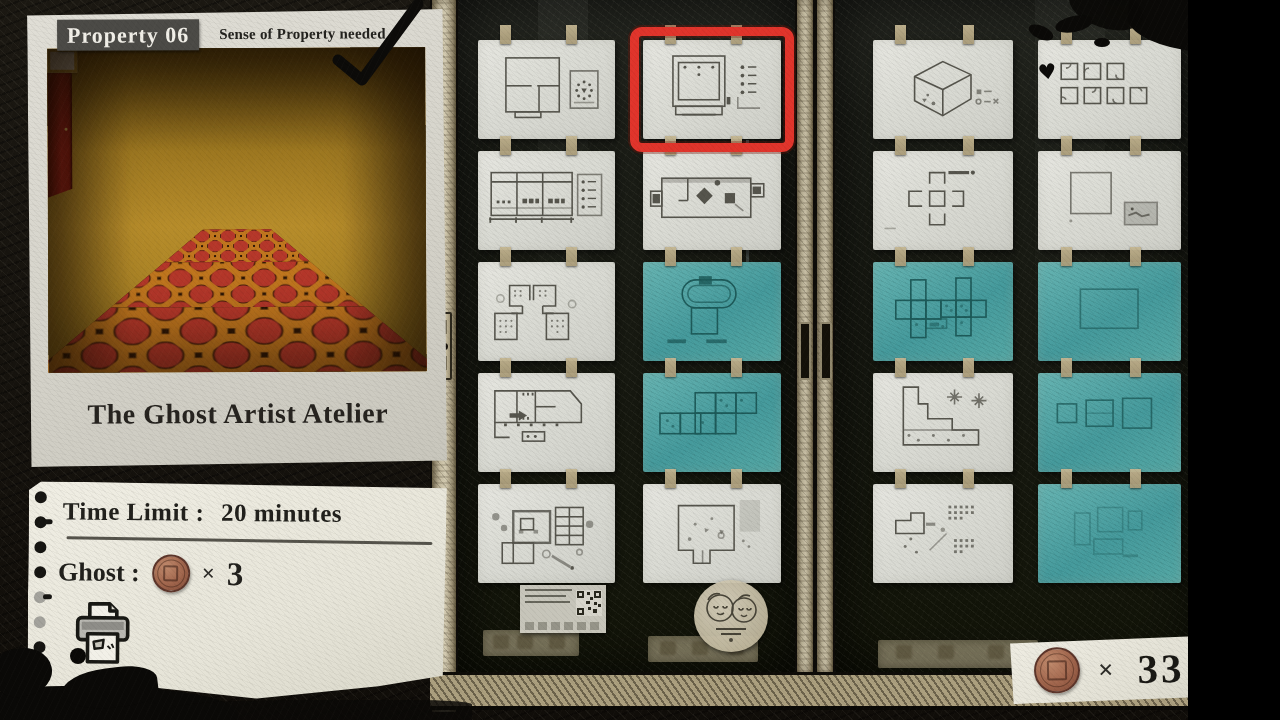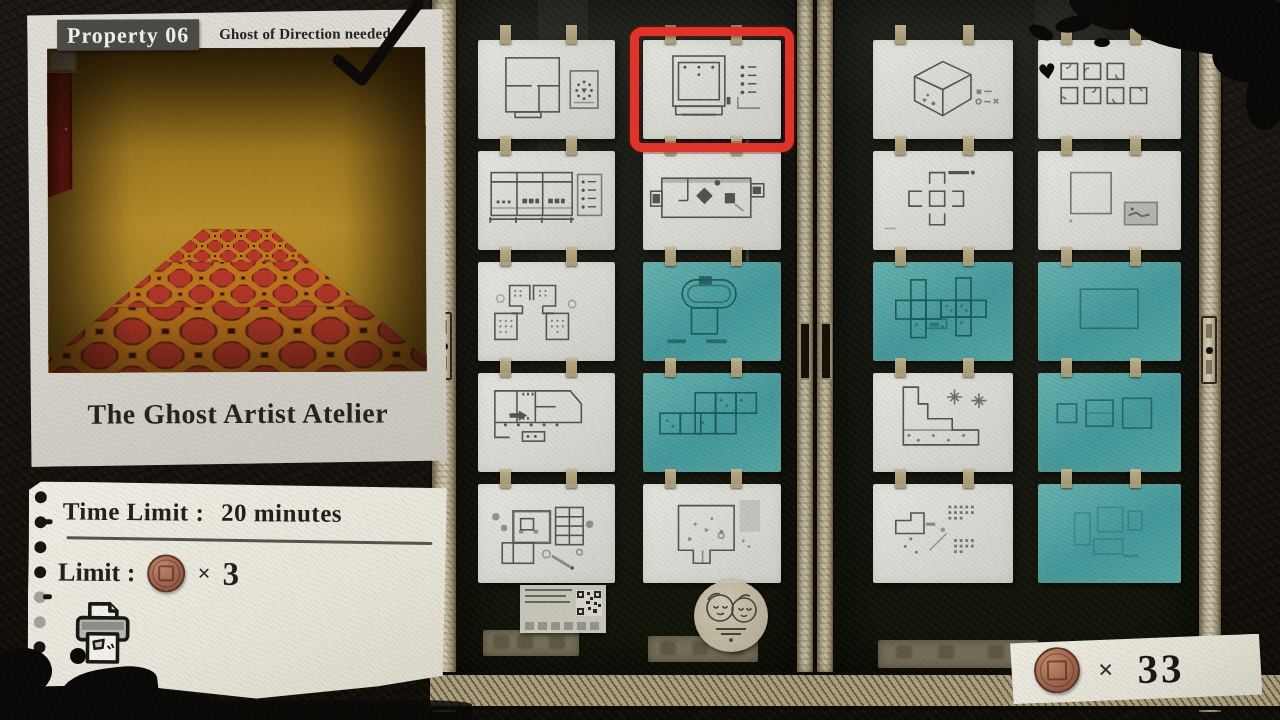--- a/index.html
+++ b/index.html
@@ -1,17 +1,17 @@
 <!DOCTYPE html>
 <html><head>
 <meta charset="utf-8">
 <style>
   html,body{margin:0;padding:0;background:#000;}
   *{box-sizing:border-box;}
-  .stage{position:relative;width:1280px;height:720px;overflow:hidden;
+  .stage{position:relative;width:1188px;height:720px;overflow:hidden;
     background:#17140f;font-family:"Liberation Serif","DejaVu Serif",serif;}
   
   .stage::before{content:"";position:absolute;inset:0;z-index:0;
     background:
       repeating-linear-gradient(43deg,rgba(225,218,195,.05) 0 1px,transparent 1px 7px),
       repeating-linear-gradient(-21deg,rgba(0,0,0,.28) 0 2px,transparent 2px 9px),
       linear-gradient(180deg,#1b1812,#15120d 60%,#100d09);}
   .grain{position:absolute;inset:0;z-index:40;pointer-events:none;opacity:.55;
     background:repeating-linear-gradient(47deg,rgba(8,6,4,.07) 0 1px,transparent 1px 4px),
                repeating-linear-gradient(116deg,rgba(230,225,205,.03) 0 1px,transparent 1px 6px);}
@@ -727,21 +727,21 @@
       <div class="lamp lamp2"></div>
       <div class="ph-frame"></div>
       <div class="carpet">
         <div class="c-band c-far"></div>
           <div class="c-band c-mid"></div>
           <div class="c-band c-near"></div>
       </div>
       <div class="ph-vig"></div>
     </div>
     <div class="prop-badge">Property 06</div>
-    <div class="prop-req">Ghost of Direction needed</div>
+    <div class="prop-req">Sense of Property needed</div>
     <div class="prop-title">The Ghost Artist Atelier</div>
   </div>
   <svg class="checkmark" viewBox="0 0 96 100">
     <path d="M8 64 L32 84 L88 8" fill="none" stroke="#0c0b09" stroke-width="11" stroke-linecap="round" stroke-linejoin="round"></path>
     <path d="M10 68 L30 80" fill="none" stroke="#0c0b09" stroke-width="6" stroke-linecap="round"></path>
   </svg>
 
   <div class="note">
     <div class="note-edge">
         <span class="ndot"></span>
@@ -753,21 +753,21 @@
         <span class="ndot"></span>
         <span class="ndot tail"></span>
         <span class="ndot"></span>
       </div>
     <div class="note-line1">
       <span>Time Limit :</span>
       <span style="margin-left:10px;">20 minutes</span>
     </div>
     <div class="note-underline"></div>
     <div class="note-line2">
-      <span>Limit :</span>
+      <span>Ghost :</span>
       <span class="coin coin-sm"></span>
       <span class="times-sm">×</span>
       <span class="count-sm">3</span>
     </div>
     <svg class="printer" viewBox="0 0 66 68">
       <g fill="none" stroke="#181814" stroke-width="3.6" stroke-linejoin="round">
         <path d="M20 18 L20 4 L40 4 L47 11 L47 18" fill="#f2f0e8"></path>
         <path d="M40 4 L40 11 L47 11" fill="#dcdacf"></path>
         <rect x="8" y="18" width="50" height="22" rx="4" fill="#b9b8b2"></rect>
         <rect x="18" y="34" width="30" height="28" fill="#f2f0e8"></rect>

